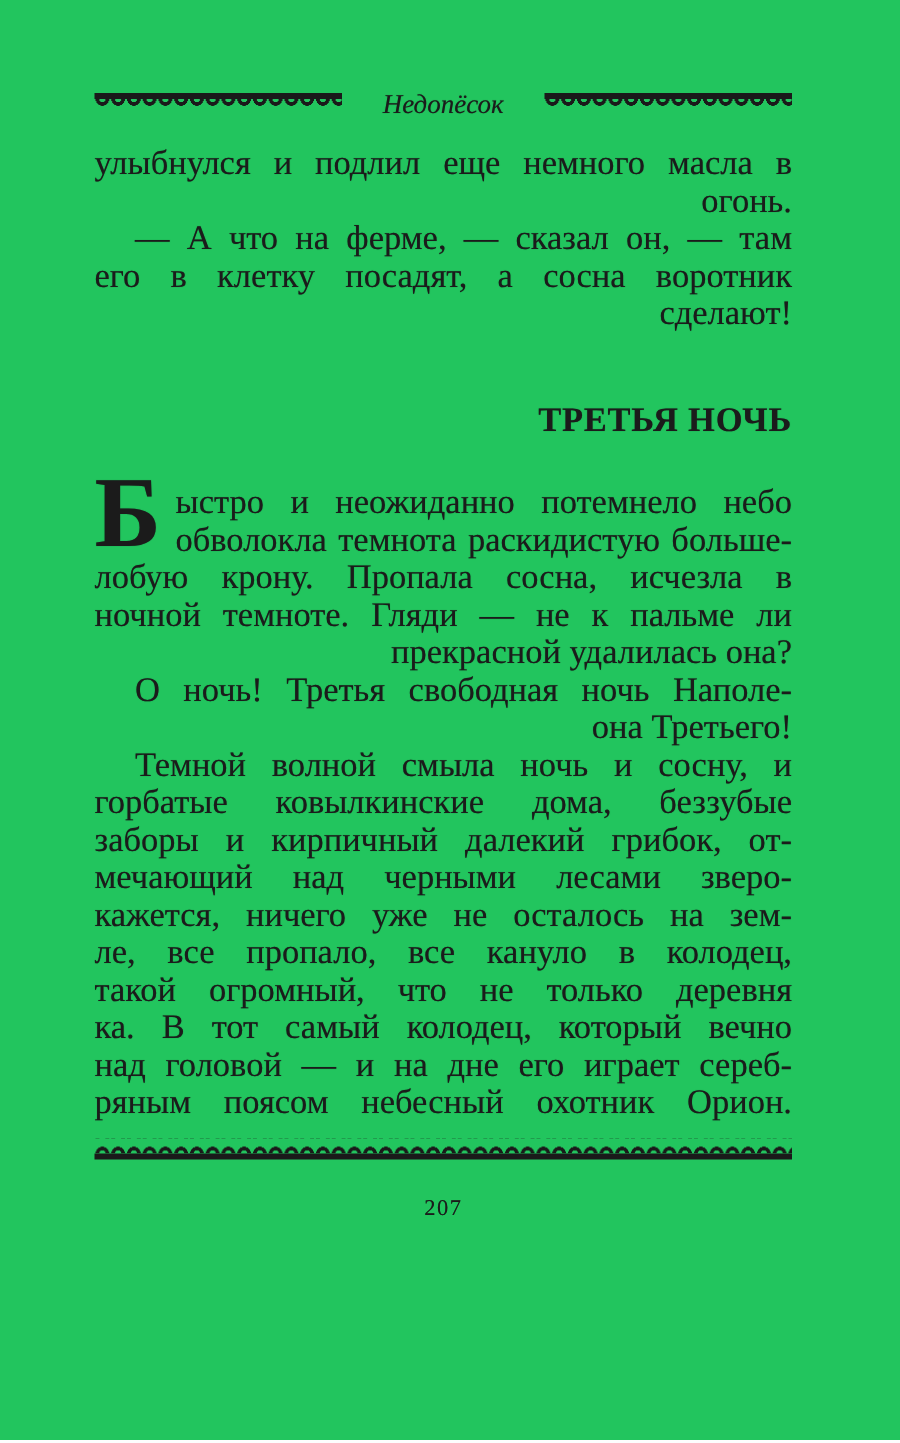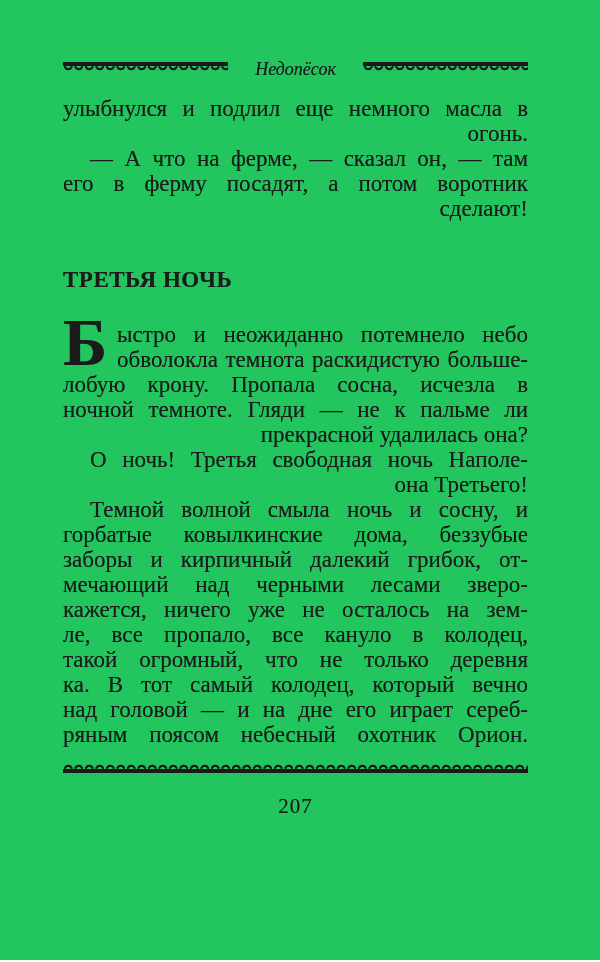--- a/index.html
+++ b/index.html
@@ -52,21 +52,21 @@
     font-size: 23px;
     line-height: 25px;
     text-align: justify;
     text-align-last: justify;
     text-shadow: 0 0 0.5px rgba(22,22,22,0.55);
     white-space: normal;
   }
   .line.last { text-align: right; text-align-last: auto; }
   .line.ind { text-indent: 27px; }
   .chapter-title {
-    text-align: left;
+    text-align: right;
     font-weight: bold;
     font-size: 23px;
     line-height: 25px;
     letter-spacing: 0.5px;
     margin: 46px 0 30px 0;
     text-shadow: 0 0 0.5px rgba(22,22,22,0.55);
   }
   .dropcap {
     float: left;
     font-size: 67px;
@@ -74,21 +74,21 @@
     line-height: 40px;
     height: 50px;
     width: 44px;
     padding-right: 10px;
     text-shadow: 0 0 0.5px rgba(22,22,22,0.5);
   }
   .drop-para::after { content: ""; display: block; clear: both; }
   
   .page-number {
     text-align: center;
-    font-size: 21px;
+    font-size: 15px;
     line-height: 24px;
     letter-spacing: 1px;
     margin-top: 21px;
     text-shadow: 0 0 0.4px rgba(22,22,22,0.5);
   }
 </style>
 </head>
 <body>
 
 <div class="page">
@@ -101,21 +101,21 @@
 
   <main>
 
     <div class="para">
       <div class="line">улыбнулся и подлил еще немного масла в</div>
       <div class="line last">огонь.</div>
     </div>
 
     <div class="para">
       <div class="line ind">— А что на ферме, — сказал он, — там</div>
-      <div class="line">его в ферму посадят, а потом воротник</div>
+      <div class="line">его в клетку посадят, а сосна воротник</div>
       <div class="line last">сделают!</div>
     </div>
 
     <h2 class="chapter-title">ТРЕТЬЯ НОЧЬ</h2>
 
     <div class="para drop-para">
       <span class="dropcap">Б</span>
       <div class="line">ыстро и неожиданно потемнело небо</div>
       <div class="line">обволокла темнота раскидистую больше-</div>
       <div class="line">лобую крону. Пропала сосна, исчезла в</div>

